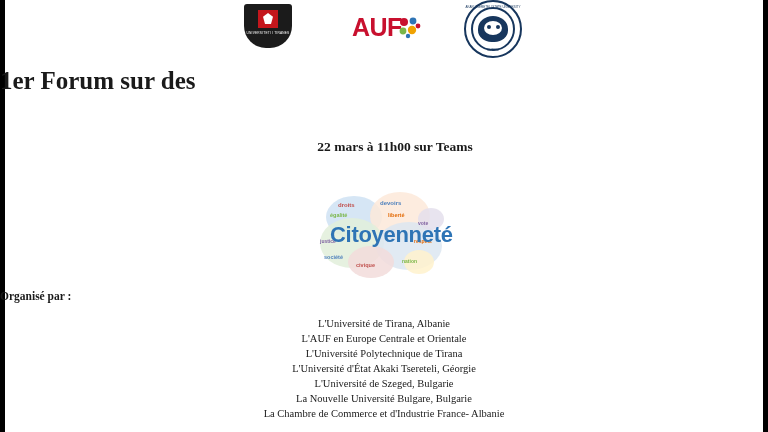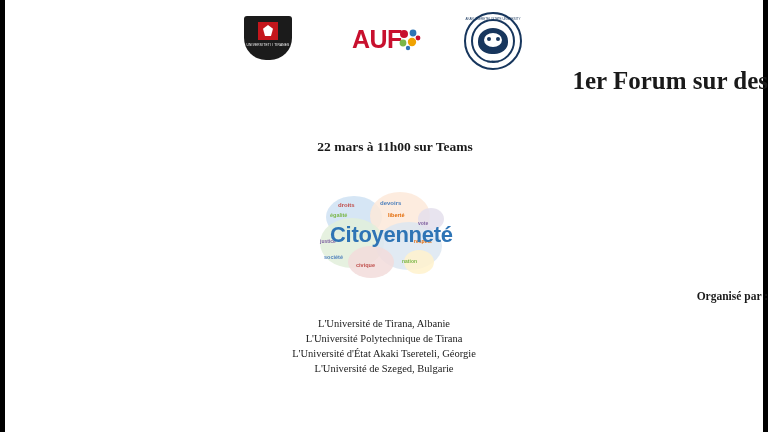--- a/index.html
+++ b/index.html
@@ -27,21 +27,21 @@
     height: 432px;
     width: 5px;
     background: #000000;
   }
   .black-bar.left { left: 0; }
   .black-bar.right { right: 0; }
 
   
   .logo-row {
     position: absolute;
-    top: 12px;
+    top: 0;
     left: 0;
     width: 668px;
     height: 58px;
   }
 
   
   .logo-tirana {
     position: absolute;
     left: 244px;
     top: 4px;
@@ -169,21 +169,21 @@
   }
   .logo-seal .seal-top-text { top: 5px; }
   .logo-seal .seal-bottom-text { top: 48px; }
 
   
   .title {
     position: absolute;
     top: 66px;
     left: 0;
     width: 768px;
-    text-align: right;
+    text-align: left;
     font-size: 25px;
     line-height: 29px;
     font-weight: bold;
     color: #1a1a1a;
     font-family: "Liberation Serif", serif;
   }
   .subtitle {
     position: absolute;
     top: 139px;
     left: 0;
@@ -224,21 +224,21 @@
     color: #2e74b5;
     letter-spacing: -0.3px;
   }
 
   
   .organized-by {
     position: absolute;
     top: 290px;
     left: 0;
     width: 768px;
-    text-align: right;
+    text-align: left;
     font-size: 11.5px;
     font-weight: bold;
     color: #1a1a1a;
   }
   .org-list {
     position: absolute;
     top: 316px;
     left: 0;
     width: 768px;
     text-align: center;
@@ -317,18 +317,21 @@
     <div class="wc-word" style="left:96px; top:46px; font-size:5px; color:#e36c0a;">respect</div>
     <div class="wc-word" style="left:2px; top:46px; font-size:5px; color:#8064a2;">justice</div>
 
     <div class="wc-main">Citoyenneté</div>
   </div>
 
   <div class="organized-by">Organisé par :</div>
 
   <div class="org-list">
     <div>L'Université de Tirana, Albanie</div>
+    <div>L'AUF en Europe Centrale et Orientale</div>
     <div>L'Université Polytechnique de Tirana</div>
     <div>L'Université d'État Akaki Tsereteli, Géorgie</div>
     <div>L'Université de Szeged, Bulgarie</div>
+    <div>La Nouvelle Université Bulgare, Bulgarie</div>
+    <div>La Chambre de Commerce et d'Industrie France- Albanie</div>
   </div>
 
 </div>
 
 </body></html>

